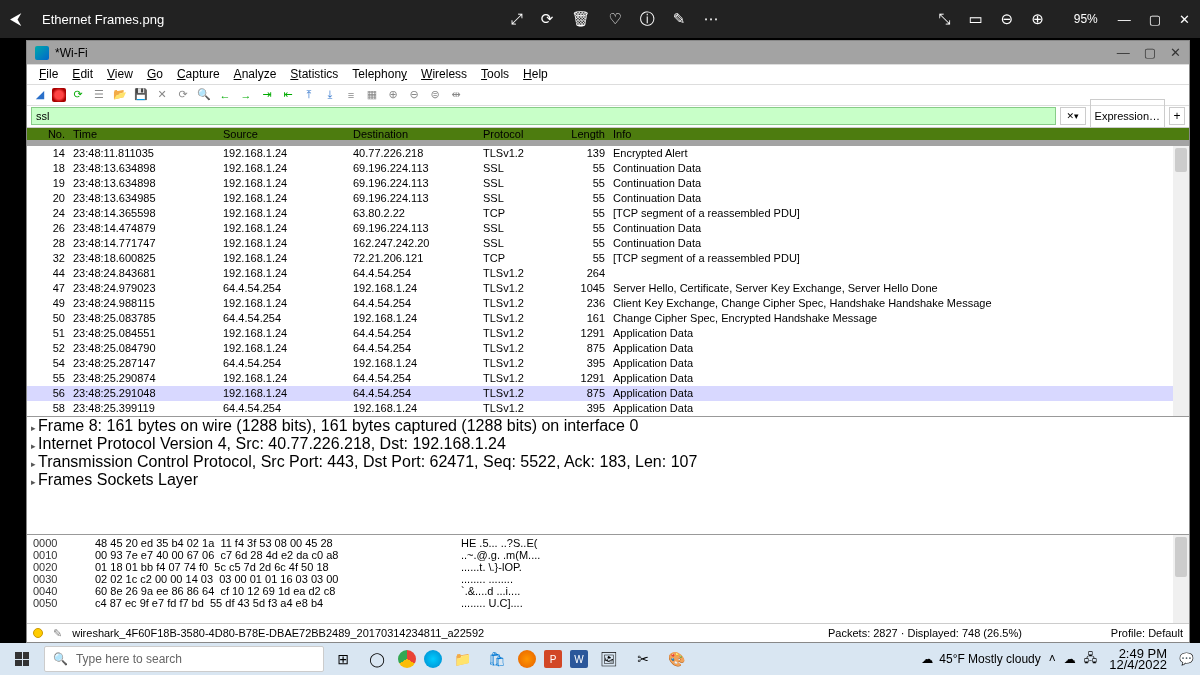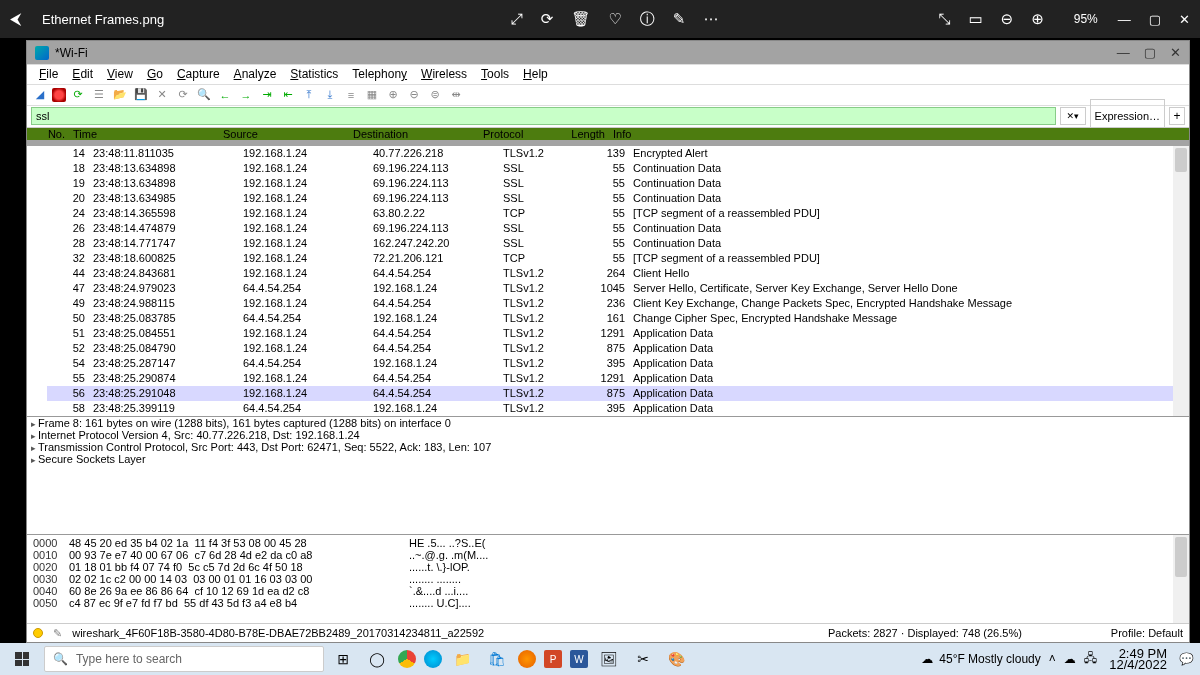--- a/index.html
+++ b/index.html
@@ -42,27 +42,27 @@
 .c-time { width: 150px; }
 .c-src { width: 130px; }
 .c-dst { width: 130px; }
 .c-proto { width: 62px; }
 .c-len { width: 44px; text-align: right; margin-left: 24px; }
 .c-info { flex: 1; }
 .plr { display: flex; height: 15px; align-items: center; }
 .plr.sel { background: #d8d8ff; }
 .scrolltrack { position: absolute; right: 0; top: 0; bottom: 0; width: 16px; background: #f0f0f0; }
 .scrolltrack .thumb { position: absolute; left: 2px; right: 2px; background: #ccc; border-radius: 2px; }
-.pl-body { position: relative; padding-left: 20px; }
-
-.details { border-top: 1px solid #999; font-family: Consolas, monospace; font-size: 11px; padding: 0 4px; height: 128px; overflow: hidden; }
+.pl-body { position: relative; }
+
+.details { border-top: 1px solid #999; font-family: Consolas, monospace; font-size: 16px; padding: 0 4px; height: 128px; overflow: hidden; }
 .details .line::before { content: "▸ "; color: #555; font-size: 9px; }
 
 .hexpane { border-top: 1px solid #999; font-family: Consolas, monospace; font-size: 11px; padding: 2px 6px; height: 96px; position: relative; overflow: hidden; }
-.hexrow { display: flex; gap: 0; white-space: pre; }
+.hexrow { display: flex; gap: 26px; white-space: pre; }
 .hexrow .off { width: 36px; color: #333; }
 .hexrow .hex { width: 340px; }
 .hexrow .asc { }
 
 .ws-status { height: 20px; border-top: 1px solid #ccc; display: flex; align-items: center; font-size: 11px; padding: 0 6px; gap: 10px; }
 .ws-status .dot { width: 10px; height: 10px; background: #fc0; border-radius: 50%; border: 1px solid #c90; }
 .ws-status .fname { flex: 1; }
 .ws-status .pkt { width: 260px; padding-left: 15px; }
 .ws-status .prof { width: 100px; text-align: right; }
 
@@ -252,39 +252,38 @@
           <div class="c-len">55</div>
           <div class="c-info">[TCP segment of a reassembled PDU]</div>
         </div>
         <div class="plr">
           <div class="c-no">44</div>
           <div class="c-time">23:48:24.843681</div>
           <div class="c-src">192.168.1.24</div>
           <div class="c-dst">64.4.54.254</div>
           <div class="c-proto">TLSv1.2</div>
           <div class="c-len">264</div>
-          <div class="c-info">Client Hello</div>
         </div>
         <div class="plr">
           <div class="c-no">47</div>
           <div class="c-time">23:48:24.979023</div>
           <div class="c-src">64.4.54.254</div>
           <div class="c-dst">192.168.1.24</div>
           <div class="c-proto">TLSv1.2</div>
           <div class="c-len">1045</div>
           <div class="c-info">Server Hello, Certificate, Server Key Exchange, Server Hello Done</div>
         </div>
         <div class="plr">
           <div class="c-no">49</div>
           <div class="c-time">23:48:24.988115</div>
           <div class="c-src">192.168.1.24</div>
           <div class="c-dst">64.4.54.254</div>
           <div class="c-proto">TLSv1.2</div>
           <div class="c-len">236</div>
-          <div class="c-info">Client Key Exchange, Change Packets Spec, Encrypted Handshake Message</div>
+          <div class="c-info">Client Key Exchange, Change Cipher Spec, Handshake Handshake Message</div>
         </div>
         <div class="plr">
           <div class="c-no">50</div>
           <div class="c-time">23:48:25.083785</div>
           <div class="c-src">64.4.54.254</div>
           <div class="c-dst">192.168.1.24</div>
           <div class="c-proto">TLSv1.2</div>
           <div class="c-len">161</div>
           <div class="c-info">Change Cipher Spec, Encrypted Handshake Message</div>
         </div>
@@ -342,21 +341,21 @@
           <div class="c-len">395</div>
           <div class="c-info">Application Data</div>
         </div>
       </div>
   </div>
 
   <div class="details" id="details">
       <div class="line">Frame 8: 161 bytes on wire (1288 bits), 161 bytes captured (1288 bits) on interface 0</div>
       <div class="line">Internet Protocol Version 4, Src: 40.77.226.218, Dst: 192.168.1.24</div>
       <div class="line">Transmission Control Protocol, Src Port: 443, Dst Port: 62471, Seq: 5522, Ack: 183, Len: 107</div>
-      <div class="line">Secure Sockets Layer</div>
+      <div class="line">Frames Sockets Layer</div>
     </div>
 
   <div class="hexpane" id="hexpane">
     <div class="scrolltrack">
         <div class="thumb" style="top:2px;height:40px"></div>
       </div>
   <div class="hexrow"><span class="off">0000</span><span class="hex">48 45 20 ed 35 b4 02 1a  11 f4 3f 53 08 00 45 28</span><span class="asc">HE .5... ..?S..E(</span></div>
       <div class="hexrow"><span class="off">0010</span><span class="hex">00 93 7e e7 40 00 67 06  c7 6d 28 4d e2 da c0 a8</span><span class="asc">..~.@.g. .m(M....</span></div>
       <div class="hexrow"><span class="off">0020</span><span class="hex">01 18 01 bb f4 07 74 f0  5c c5 7d 2d 6c 4f 50 18</span><span class="asc">......t. \.}-lOP.</span></div>
       <div class="hexrow"><span class="off">0030</span><span class="hex">02 02 1c c2 00 00 14 03  03 00 01 01 16 03 03 00</span><span class="asc">........ ........</span></div>

